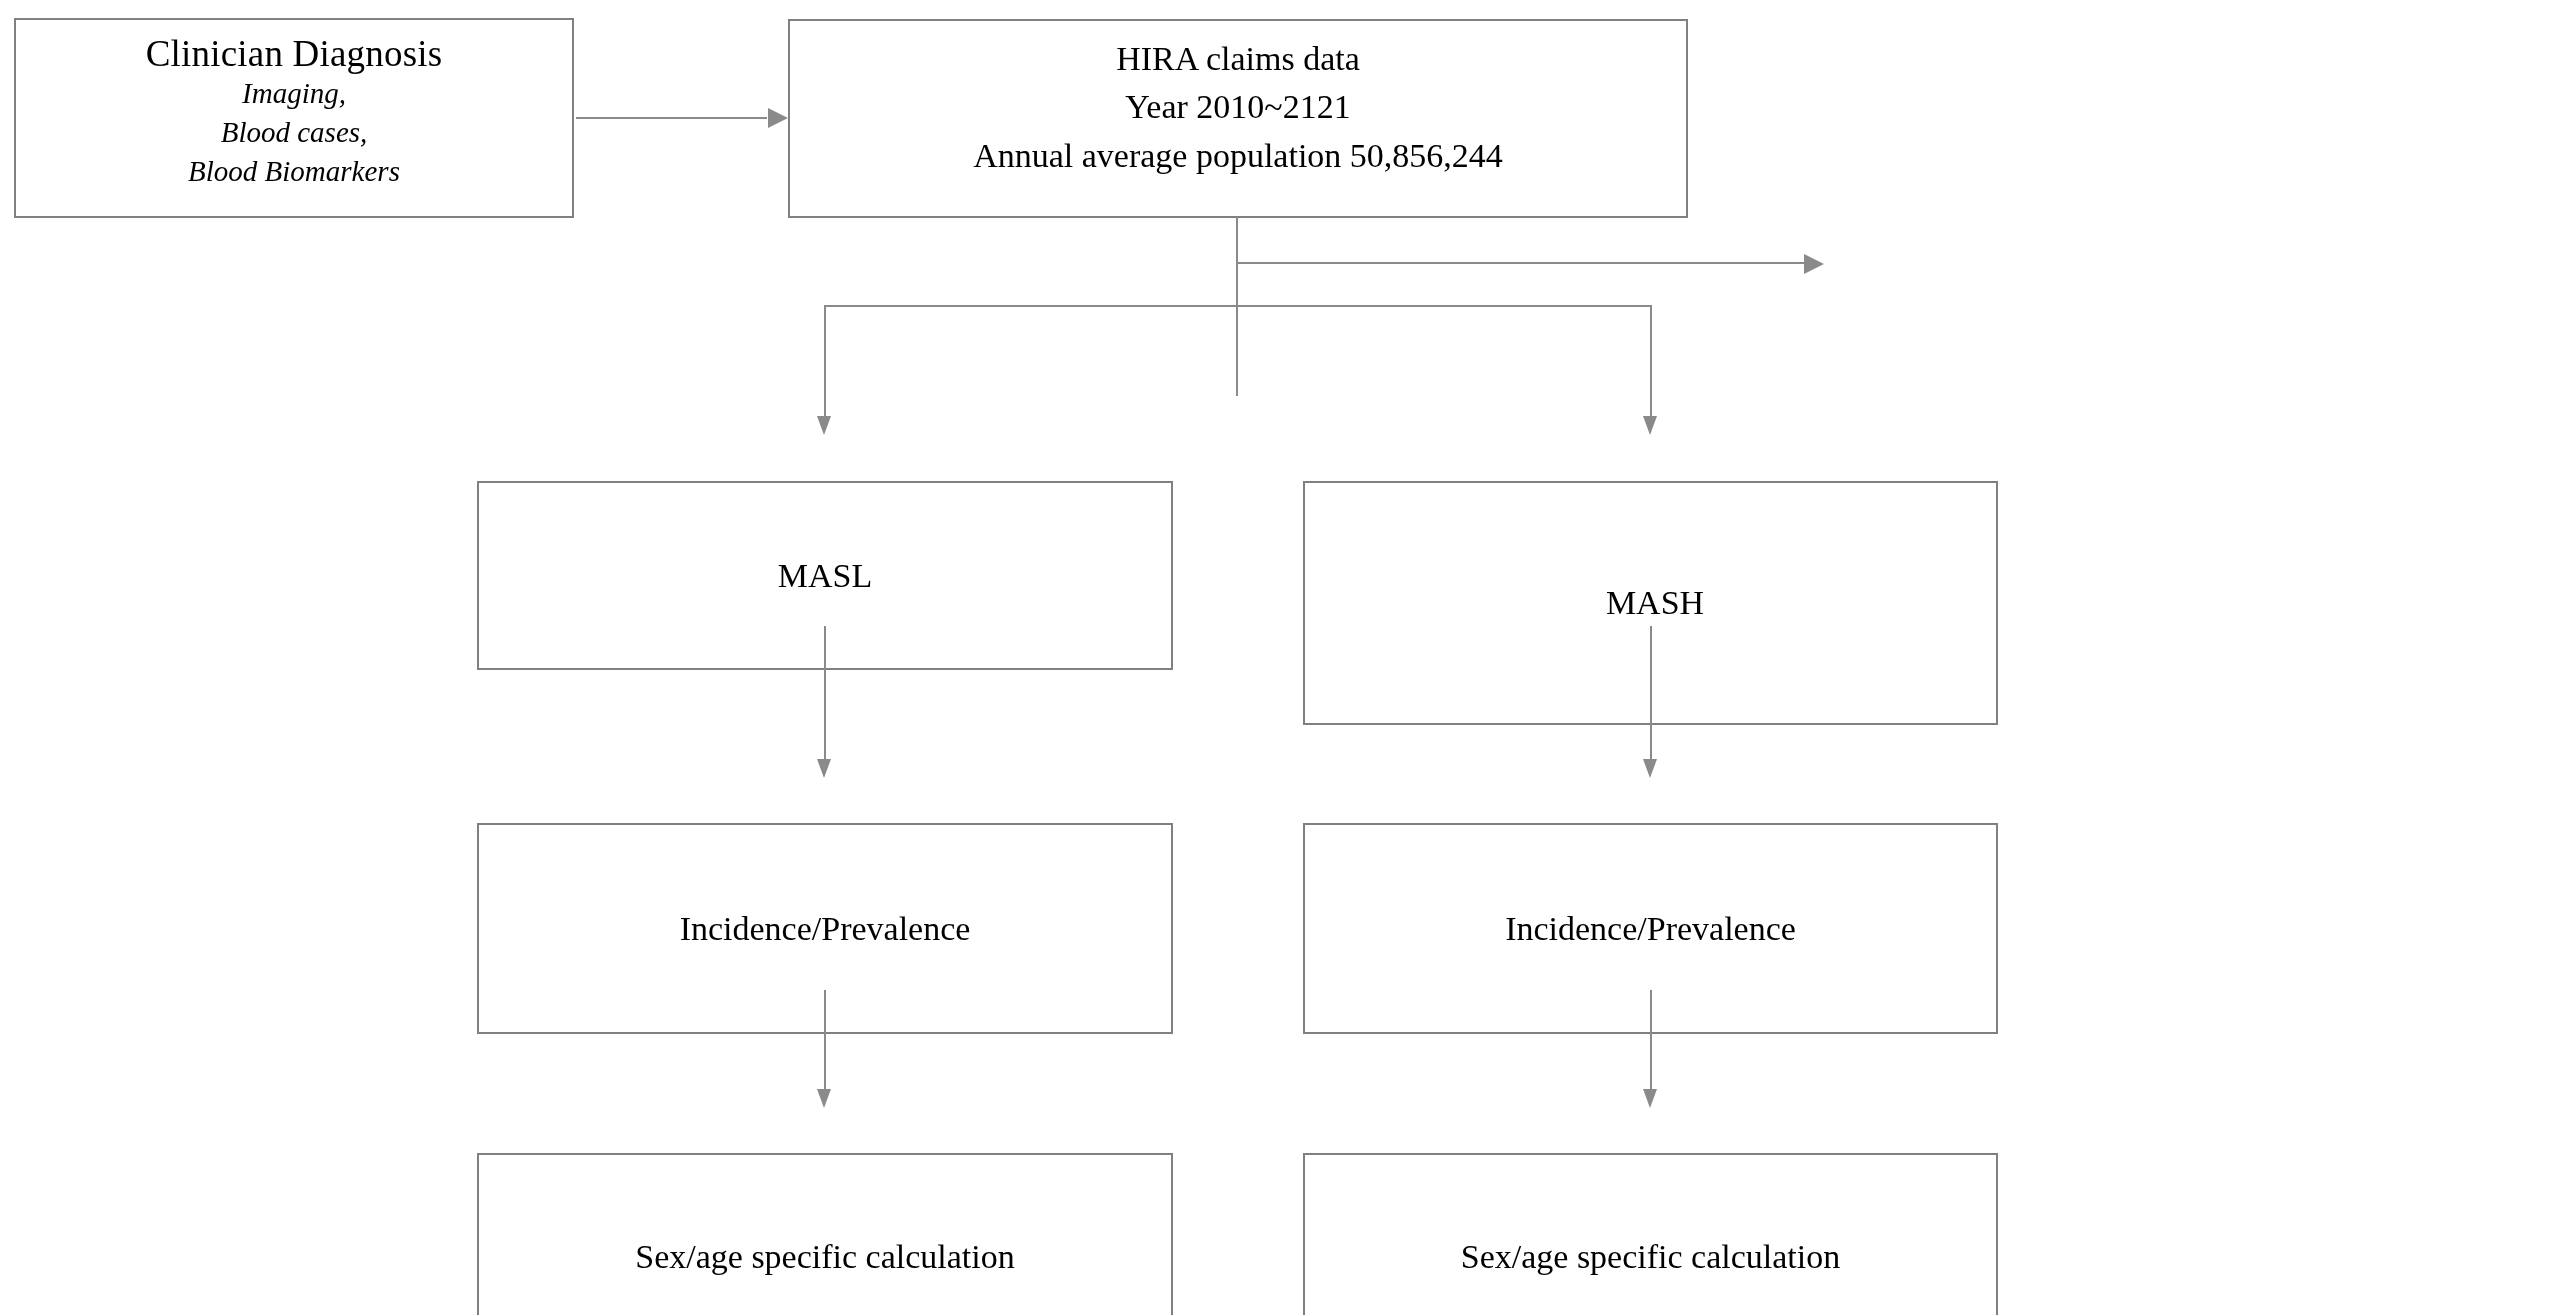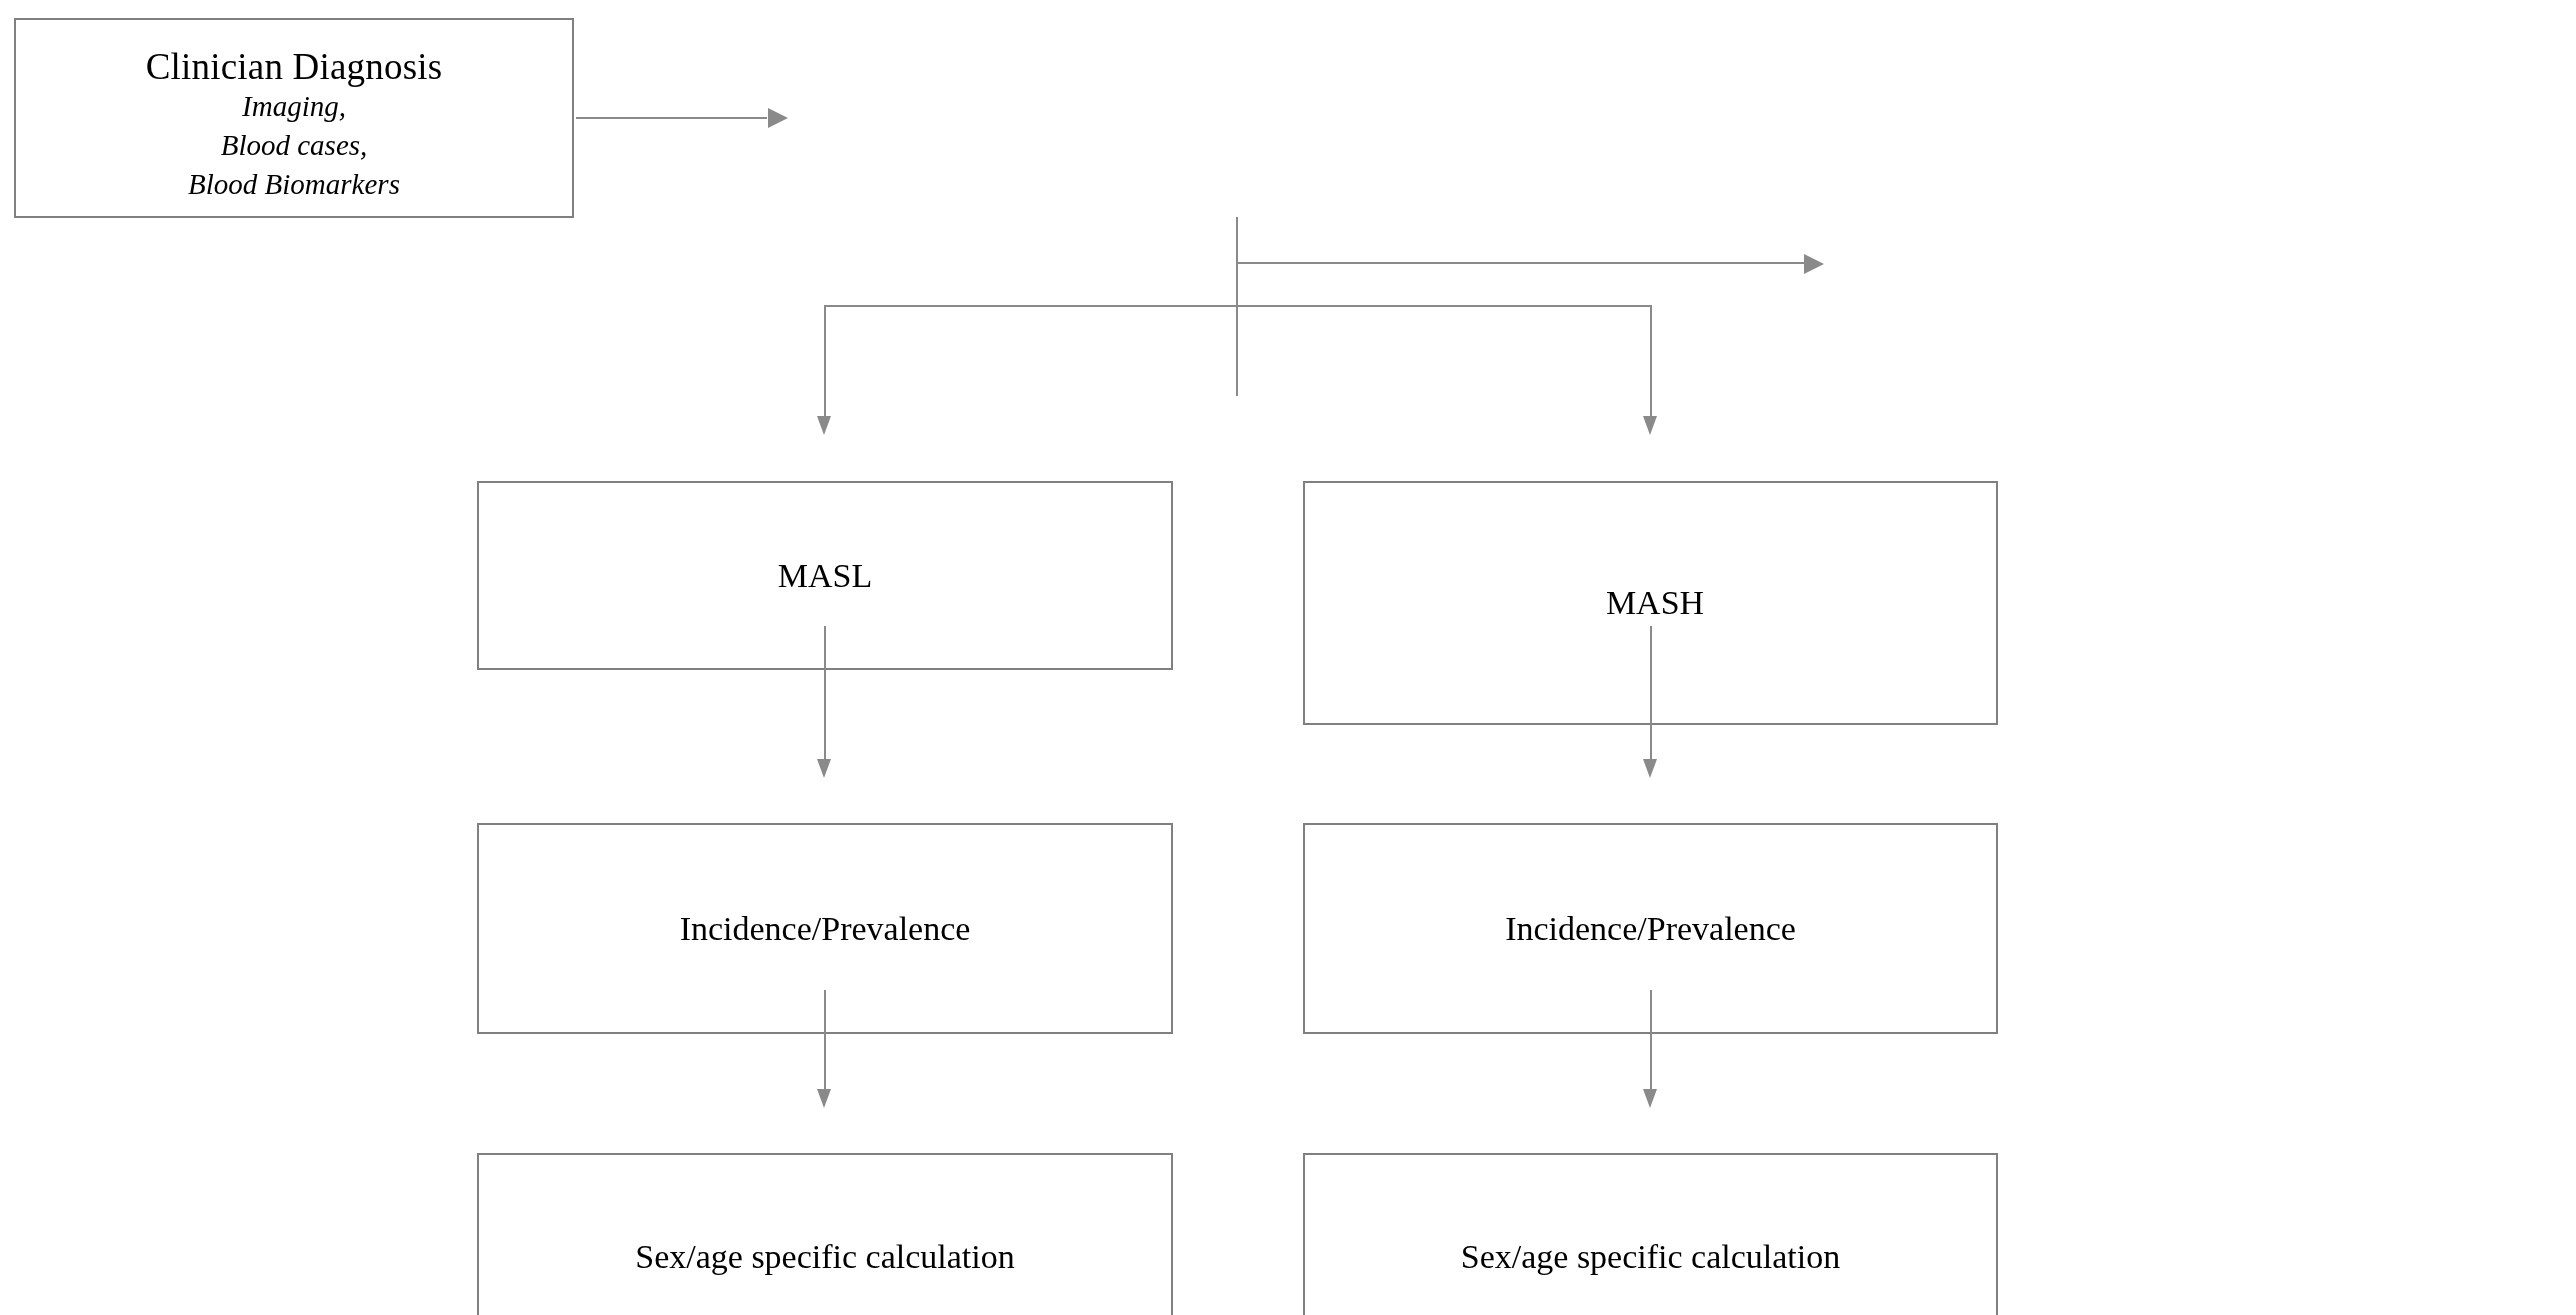--- a/index.html
+++ b/index.html
@@ -2,21 +2,21 @@
 <html style="font-size:9.4px"><head>
 <meta charset="utf-8">
 <style>
   html,body{margin:0;padding:0;background:#ffffff;}
   body{font-family:"Liberation Serif","DejaVu Serif",serif;color:#000;}
   #canvas{position:relative;width:2576px;height:1316px;background:#fff;overflow:hidden;}
   .box{position:absolute;box-sizing:border-box;border:2.4px solid #808080;background:#fff;
        display:flex;flex-direction:column;align-items:center;justify-content:center;text-align:center;}
   .box .line{display:block;white-space:nowrap;}
   
-  #box-clinician{left:14px;top:17.7px;width:560px;height:200px;justify-content:flex-start;padding-top:26px;}
+  #box-clinician{left:14px;top:17.7px;width:560px;height:200px;justify-content:flex-start;padding-top:13px;}
   #box-clinician .title{font-size:37px;line-height:1.12;letter-spacing:0.2px;}
   #box-clinician .sub{font-size:29px;line-height:1.35;font-style:italic;}
   
   #box-hira{left:788px;top:19px;width:900px;height:199px;justify-content:flex-start;padding-top:14px;}
   #box-hira .line{font-size:34px;line-height:1.42;}
   
   #box-excluded{left:1827px;top:147px;width:735px;height:224px;justify-content:center;}
   #box-excluded .line{font-size:34px;line-height:1.45;}
   
   .gbox{font-size:34px;margin-top:44px;}
@@ -38,20 +38,25 @@
 
 <div id="canvas">
 
   <div class="box" id="box-clinician">
     <span class="line title">Clinician Diagnosis</span>
     <span class="line sub">Imaging,</span>
     <span class="line sub">Blood cases,</span>
     <span class="line sub">Blood Biomarkers</span>
   </div>
 
+  <div class="box" id="box-hira">
+    <span class="line">HIRA claims data</span>
+    <span class="line">Year 2010~2121</span>
+    <span class="line">Annual average population 50,856,244</span>
+  </div>
 
 
   <div class="box gbox" id="box-masl">
     <span class="line">MASL</span>
   </div>
 
   <div class="box gbox" id="box-mash">
     <span class="line">MASH</span>
   </div>
 

